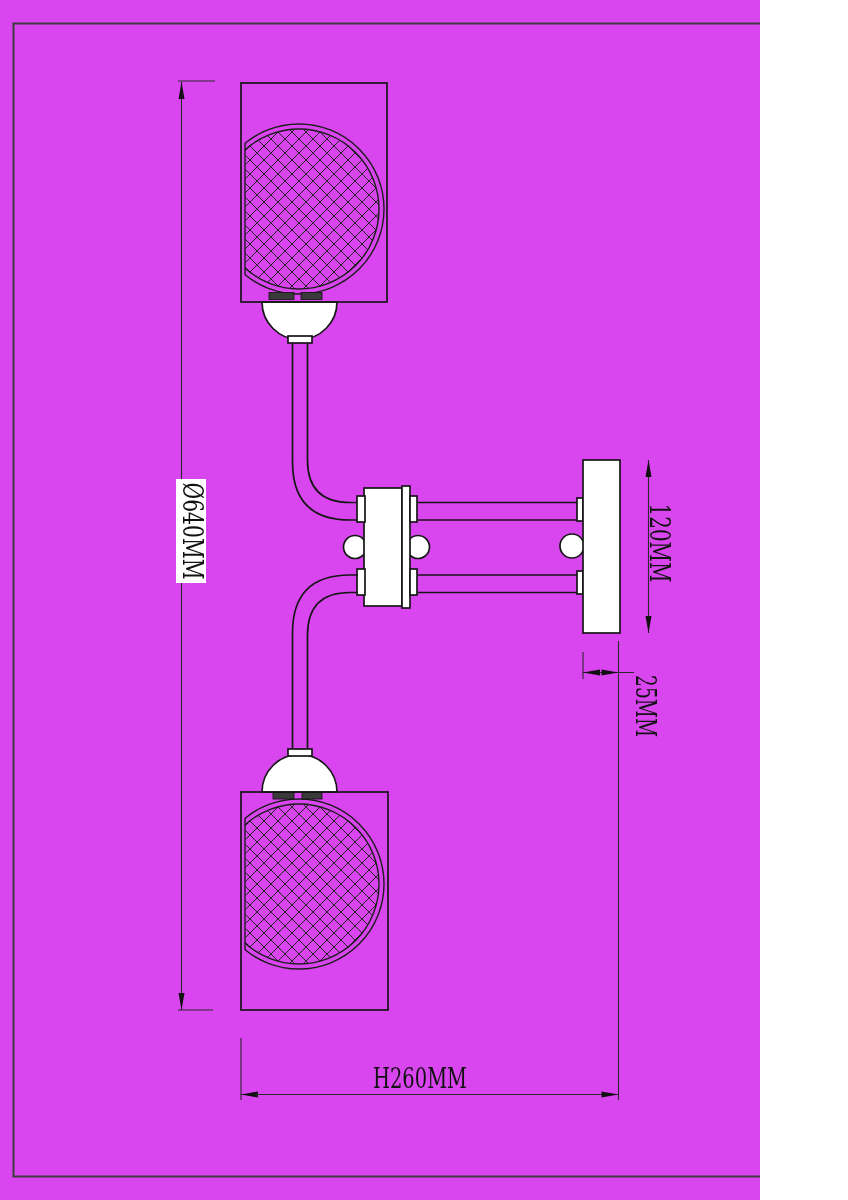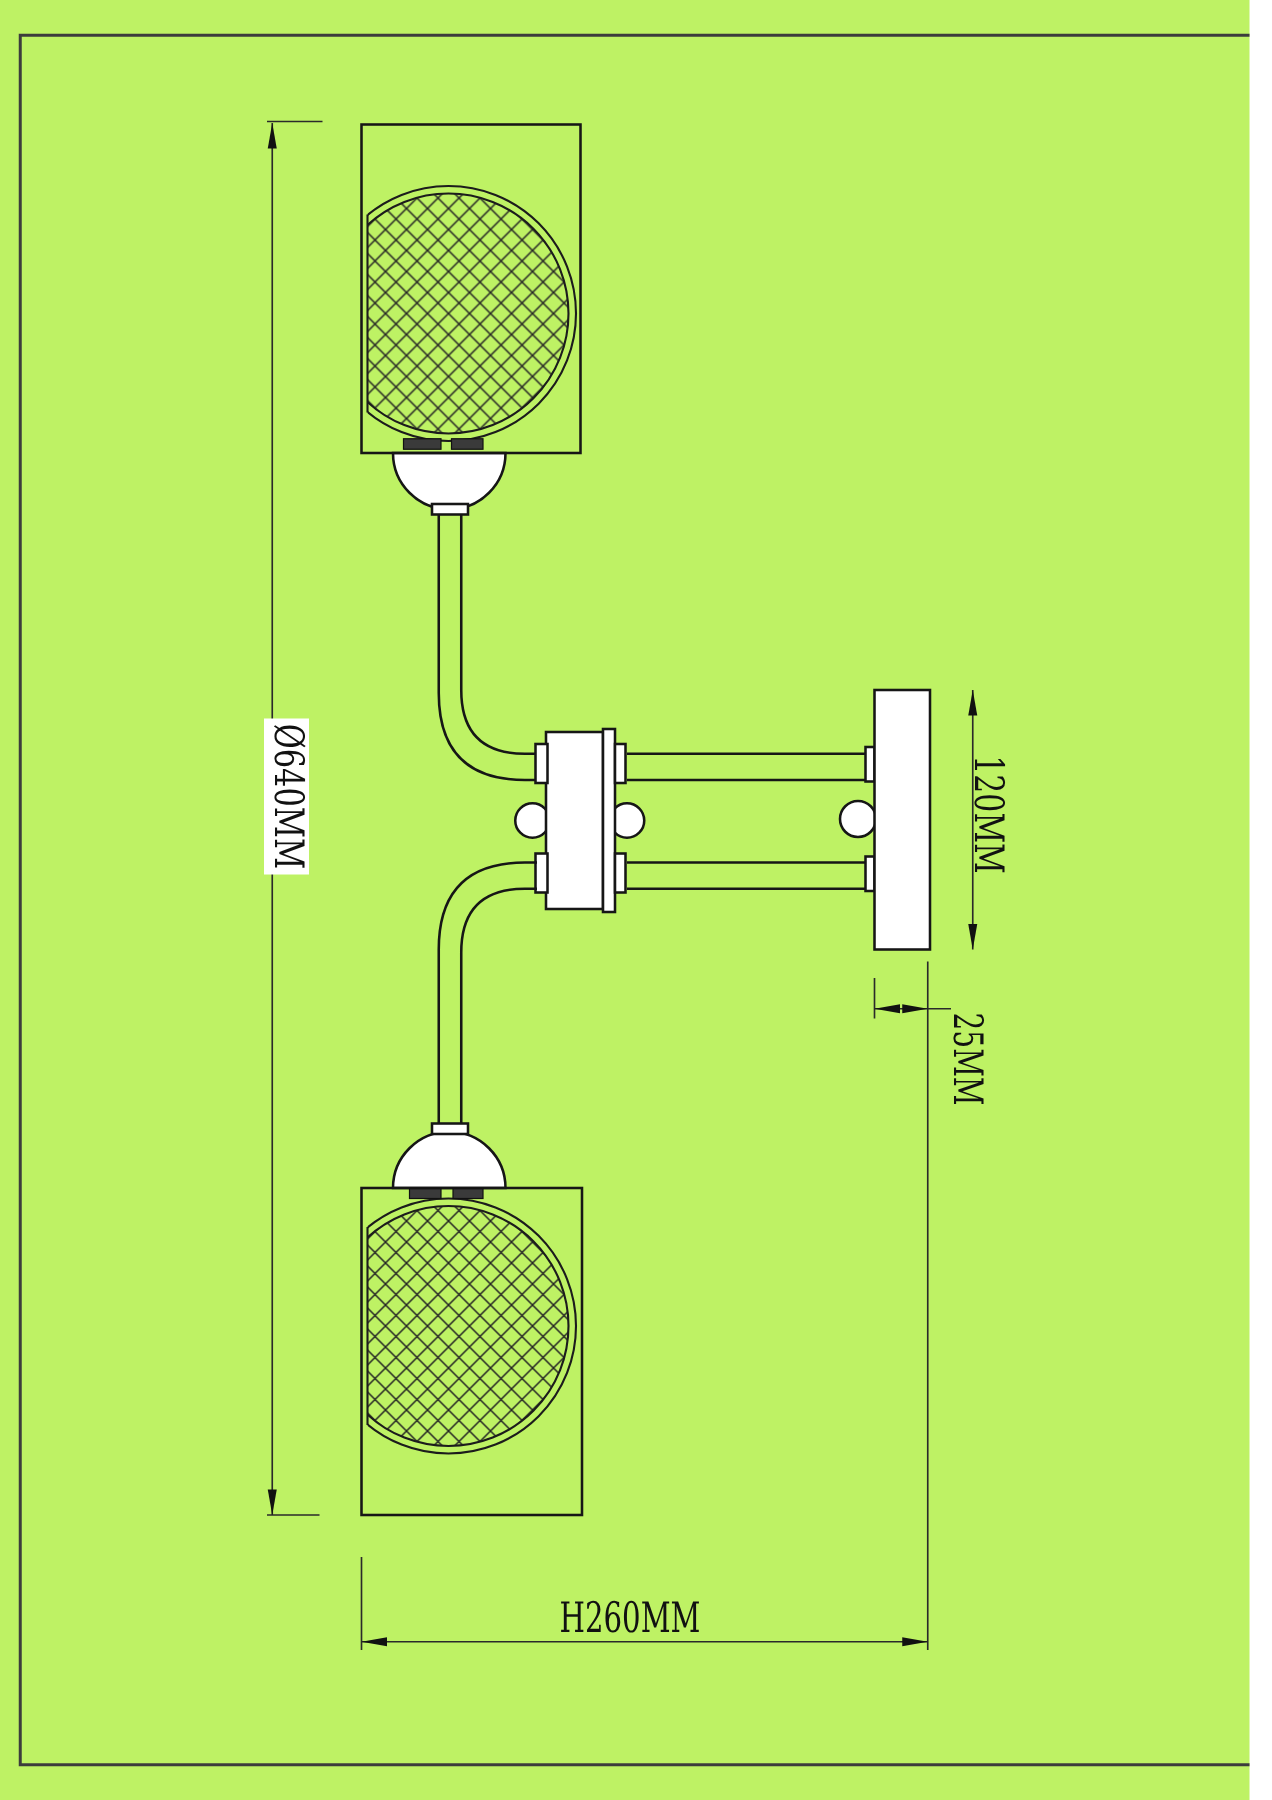--- a/index.html
+++ b/index.html
@@ -1,16 +1,16 @@
 <!DOCTYPE html>
 <html><head>
 <meta charset="utf-8">
 <style>
   html,body{margin:0;padding:0;background:#ffffff;}
-  .page{position:relative;width:833px;height:1200px;background:#bef264;overflow:hidden;}
+  .page{position:relative;width:760px;height:1200px;background:#d946ef;overflow:hidden;}
   svg{display:block;}
   .ln{stroke:#161616;stroke-width:1.7;fill:none;}
   .fw{stroke:#161616;stroke-width:1.7;fill:#ffffff;}
   .mesh-ring{stroke:#1c1c1c;stroke-width:1.4;}
   .dim{stroke:#2a2a2a;stroke-width:1.1;fill:none;}
   .arr{fill:#111111;stroke:none;}
   .tab{fill:#3a3a3a;stroke:#111111;stroke-width:0.8;}
   text.dimtext{font-family:"DejaVu Serif","Liberation Serif",serif;fill:#111111;}
 </style>
 </head>

